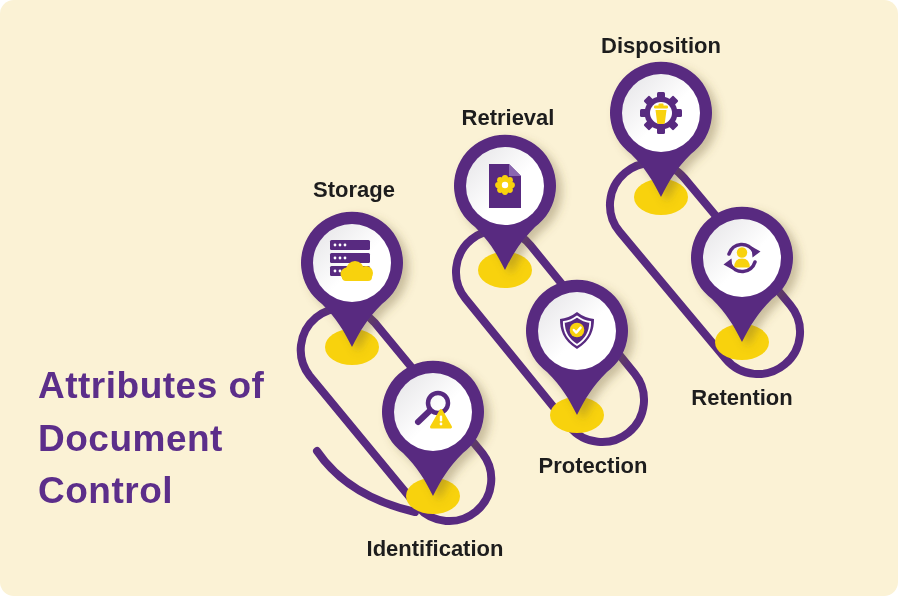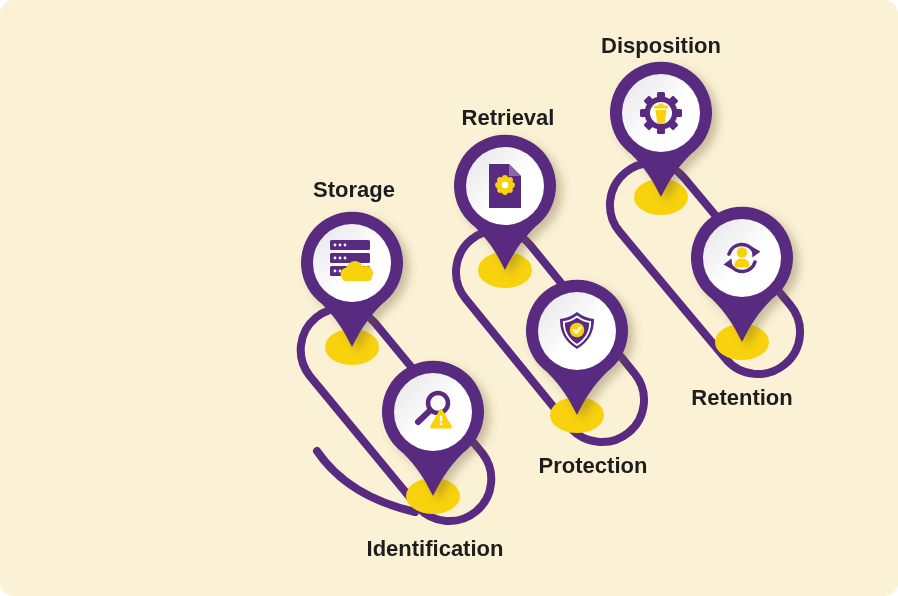--- a/index.html
+++ b/index.html
@@ -170,13 +170,16 @@
     </g>
 
     <text class="pin-label" text-anchor="middle" x="354" y="197">Storage</text>
     <text class="pin-label" text-anchor="middle" x="508" y="125">Retrieval</text>
     <text class="pin-label" text-anchor="middle" x="661" y="53">Disposition</text>
     <text class="pin-label" text-anchor="middle" x="435" y="556">Identification</text>
     <text class="pin-label" text-anchor="middle" x="593" y="473">Protection</text>
     <text class="pin-label" text-anchor="middle" x="742" y="405">Retention</text>
   </svg>
 
+  <div class="title">Attributes of
+Document
+Control</div>
 </div>
 
 </body></html>

